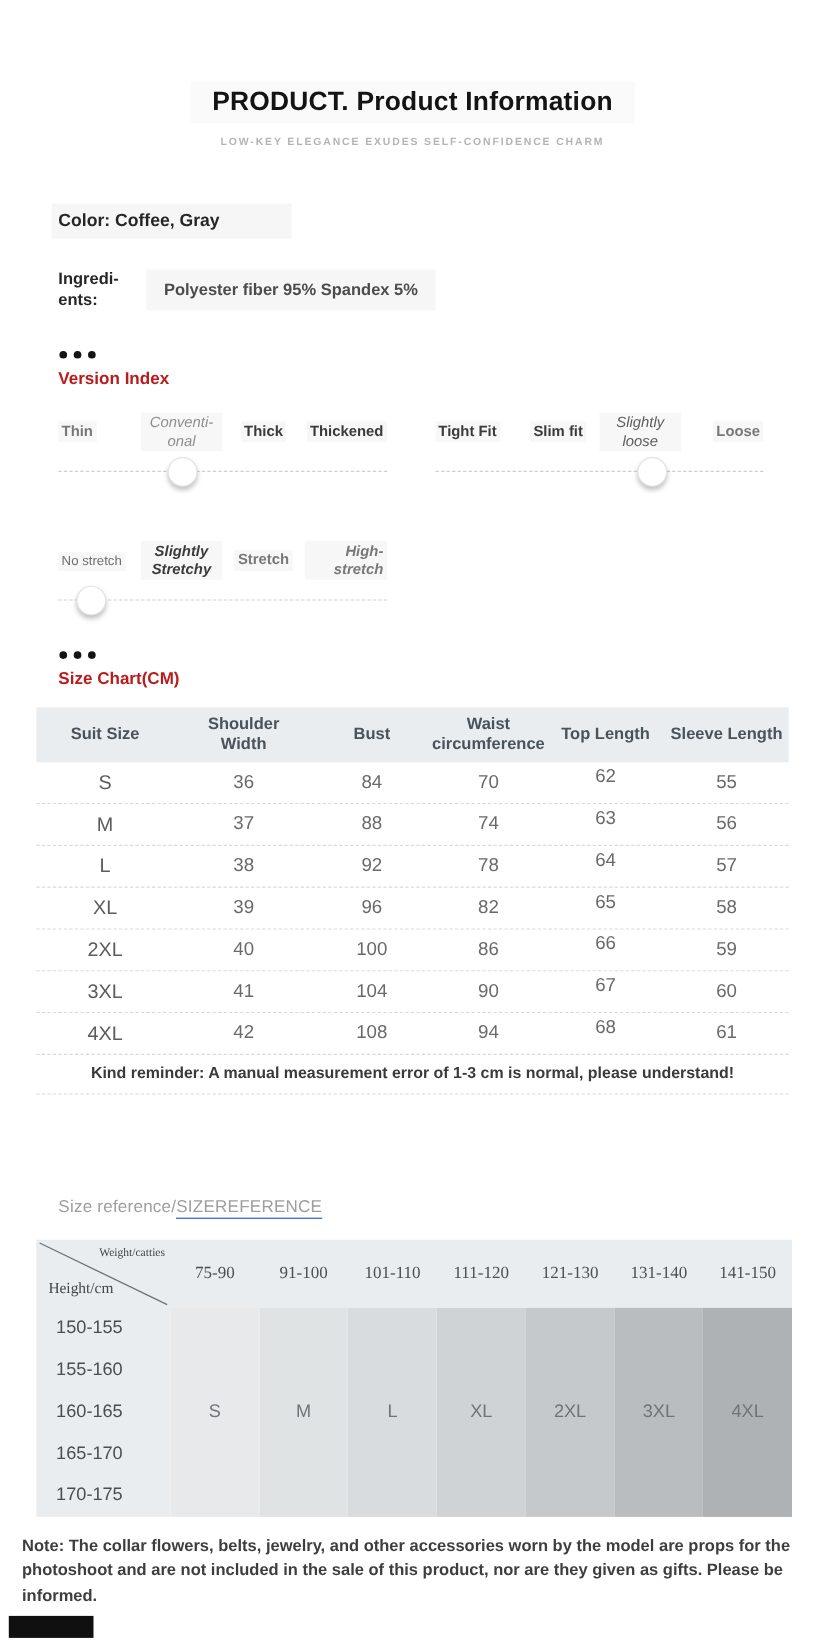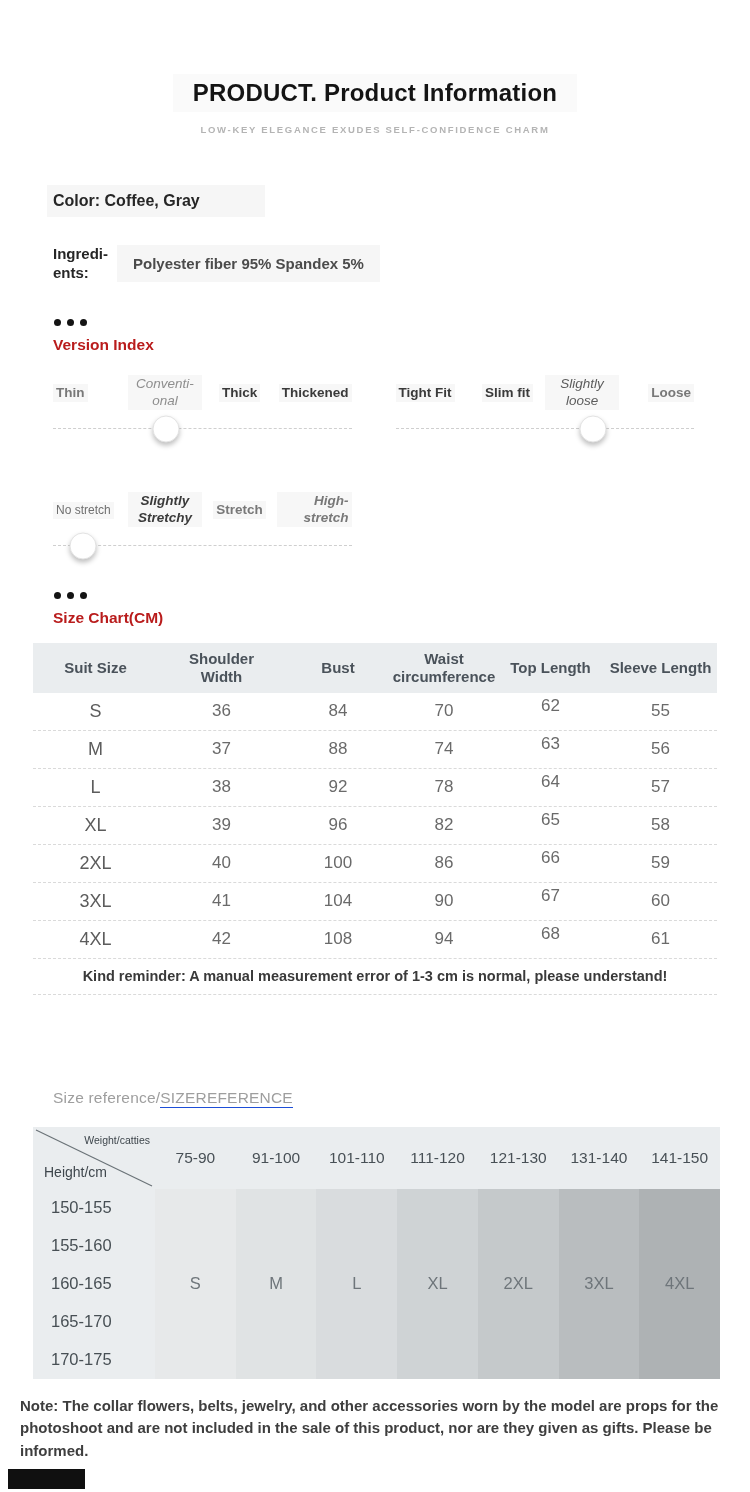--- a/index.html
+++ b/index.html
@@ -8,21 +8,21 @@
 
   
   .hdr { padding-top:74px; text-align:center; }
   .hdr-title { display:inline-block; background:#fafafa; padding:5px 20px; font-size:24px; font-weight:bold; color:#141414; letter-spacing:0.2px; }
   .hdr-sub { margin-top:12px; font-size:9.5px; letter-spacing:1.7px; color:#b4b4b4; font-weight:bold; }
 
   
   .color-row { margin:50px 0 0 53px; }
   .color-box { display:inline-block; background:#f6f6f6; width:212px; padding:7px 0 7px 6px; margin-left:-6px;
                font-size:16px; font-weight:bold; color:#262626; }
-  .ingr { margin:28px 0 0 53px; display:flex; align-items:center; }
+  .ingr { margin:28px 0 0 53px; display:flex; align-items:center; gap:16px; }
   .ingr-label { width:64px; font-weight:bold; font-size:15px; color:#262626; line-height:1.25; }
   .ingr-value { background:#f6f6f6; padding:10px 16px; min-width:210px; font-size:15px; font-weight:bold; color:#4b4b4b; }
 
   
   .dots { display:flex; gap:6px; margin:36px 0 0 54px; }
   .dots .dot { width:7px; height:7px; border-radius:50%; background:#141414; }
   .dots.second { margin-top:32px; }
 
   .sec-title { margin:10px 0 0 53px; font-size:15.5px; font-weight:bold; color:#b91c1c; }
 
@@ -220,21 +220,21 @@
         </div>
       </div>
     <div class="reminder">Kind reminder: A manual measurement error of 1-3 cm is normal, please understand!</div>
   </div>
 
   <div class="ref-head">
     <span>Size reference/</span><span class="ul">SIZEREFERENCE</span>
   </div>
 
   <div class="ref">
-    <div class="ref-top" style="background: rgb(234, 237, 239);">
+    <div class="ref-top" style="background: rgb(234, 237, 239); font-family: Liberation Serif, serif;">
       <div class="corner">
         <svg viewBox="0 0 122 62" preserveAspectRatio="none">
           <line x1="3" y1="3" x2="119" y2="59" stroke="#6b7378" stroke-width="1.2"></line>
         </svg>
         <div class="wt">Weight/catties</div>
         <div class="ht">Height/cm</div>
       </div>
       <div class="wcols">
           <div class="wcol">75-90</div>
           <div class="wcol">91-100</div>

